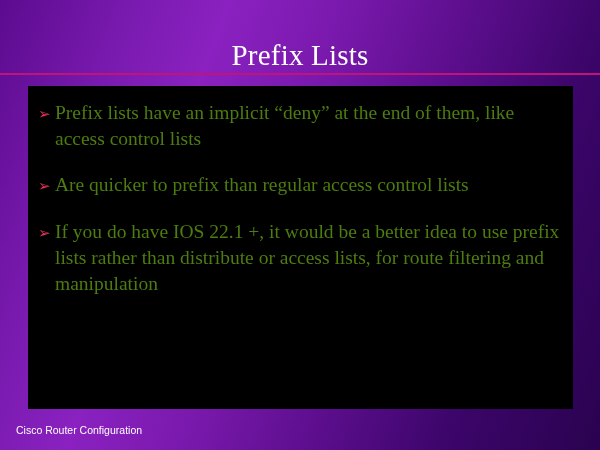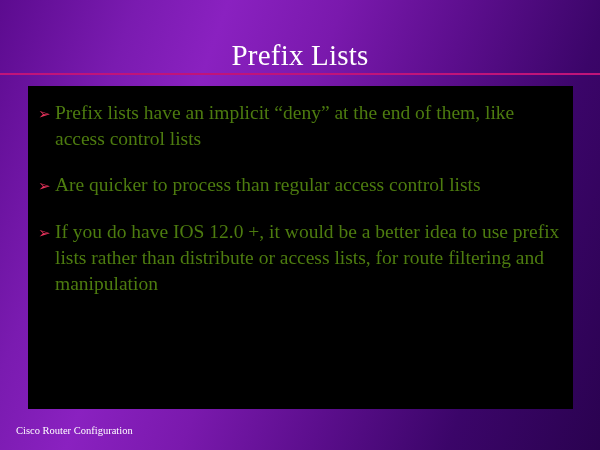--- a/index.html
+++ b/index.html
@@ -71,21 +71,21 @@
     line-height: 26px;
     font-family: "Liberation Serif", serif;
     flex: 1 1 auto;
   }
   .footer-left {
     position: absolute;
     left: 16px;
     bottom: 14px;
     color: #ffffff;
     font-size: 10.5px;
-    font-family: Liberation Serif, serif;
+    font-family: Liberation Sans, sans-serif;
   }
   .footer-right {
     position: absolute;
     right: 16px;
     bottom: 14px;
     color: #ffffff;
     font-size: 10.5px;
     font-family: "Liberation Serif", serif;
   }
 </style>
@@ -100,25 +100,25 @@
 
   <div class="body-box">
 
     <div class="bullet-row">
       <span class="marker">➢</span>
       <span class="btext">Prefix lists have an implicit “deny” at the end of them, like access control lists</span>
     </div>
 
     <div class="bullet-row">
       <span class="marker">➢</span>
-      <span class="btext">Are quicker to process than regular access control lists</span>
+      <span class="btext">Are quicker to prefix than regular access control lists</span>
     </div>
 
     <div class="bullet-row">
       <span class="marker">➢</span>
-      <span class="btext">If you do have IOS 12.0 +, it would be a better idea to use prefix lists rather than distribute or access lists, for route filtering and manipulation</span>
+      <span class="btext">If you do have IOS 22.1 +, it would be a better idea to use prefix lists rather than distribute or access lists, for route filtering and manipulation</span>
     </div>
 
   </div>
 
   <div class="footer-left">Cisco Router Configuration</div>
 
 </div>
 
 </body></html>

